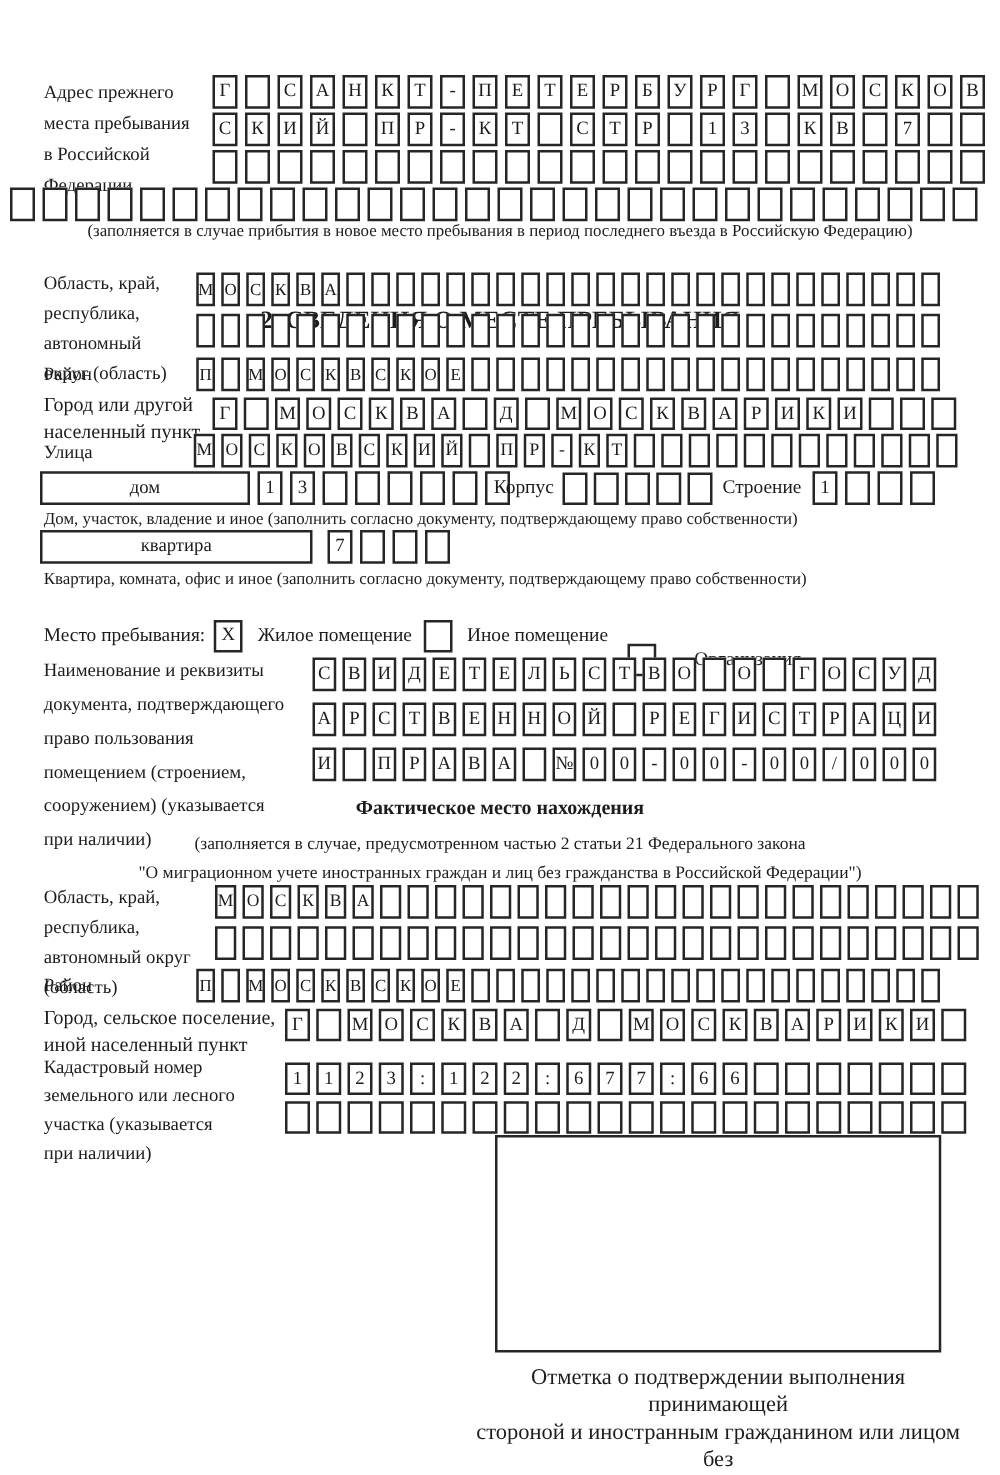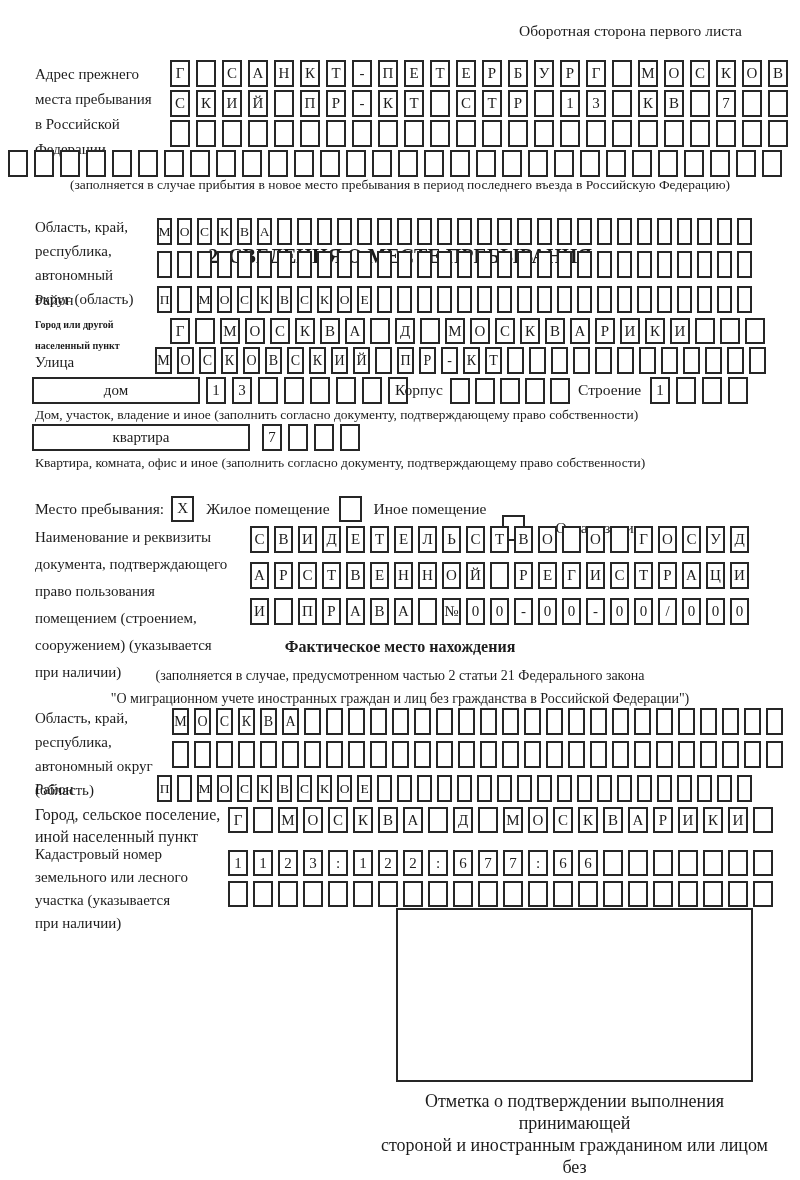--- a/index.html
+++ b/index.html
@@ -34,21 +34,20 @@
   .pt-row{position:absolute;left:35px;top:476px;display:flex;align-items:center;font-size:15.5px;}
   .pt-opt{display:inline-flex;align-items:center;}
   .stamp-box{position:absolute;border:2px solid #262626;box-sizing:border-box;background:#fff;}
   .prewrap{white-space:pre-line;}
 </style>
 </head>
 <body>
 
 <div id="page">
 
-  <div class="abs" style="top:22px;right:58px;font-size:15.5px;">Оборотная сторона первого листа</div>
 
   <div class="field-label" style="left:35px;top:62px;line-height:25px;">Адрес прежнего
 места пребывания
 в Российской
 Федерации</div>
   <div class="cellrow sz-a" style="left:170px;top:60px;">
       <span class="cell">Г</span>
       <span class="cell"></span>
       <span class="cell">С</span>
       <span class="cell">А</span>
@@ -257,21 +256,21 @@
       <span class="cell"></span>
       <span class="cell"></span>
       <span class="cell"></span>
       <span class="cell"></span>
       <span class="cell"></span>
       <span class="cell"></span>
       <span class="cell"></span>
       <span class="cell"></span>
     </div>
 
-  <div class="field-label" style="left:35px;top:314px;line-height:21px;font-size:10px;font-weight:bold;">Город или другой
+  <div class="field-label" style="left:35px;top:314px;line-height:21px;font-size:16px;">Город или другой
 населенный пункт</div>
   <div class="cellrow sz-d" style="left:170px;top:318px;">
       <span class="cell">Г</span>
       <span class="cell"></span>
       <span class="cell">М</span>
       <span class="cell">О</span>
       <span class="cell">С</span>
       <span class="cell">К</span>
       <span class="cell">В</span>
       <span class="cell">А</span>

